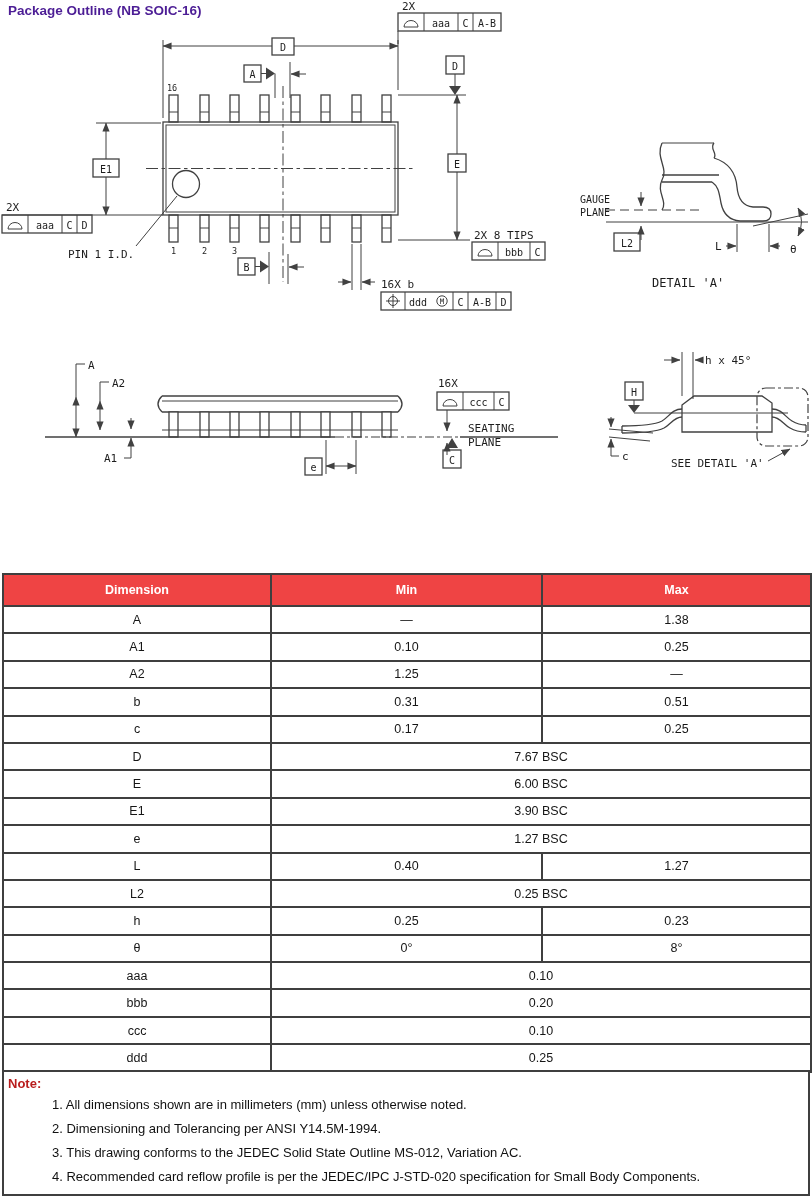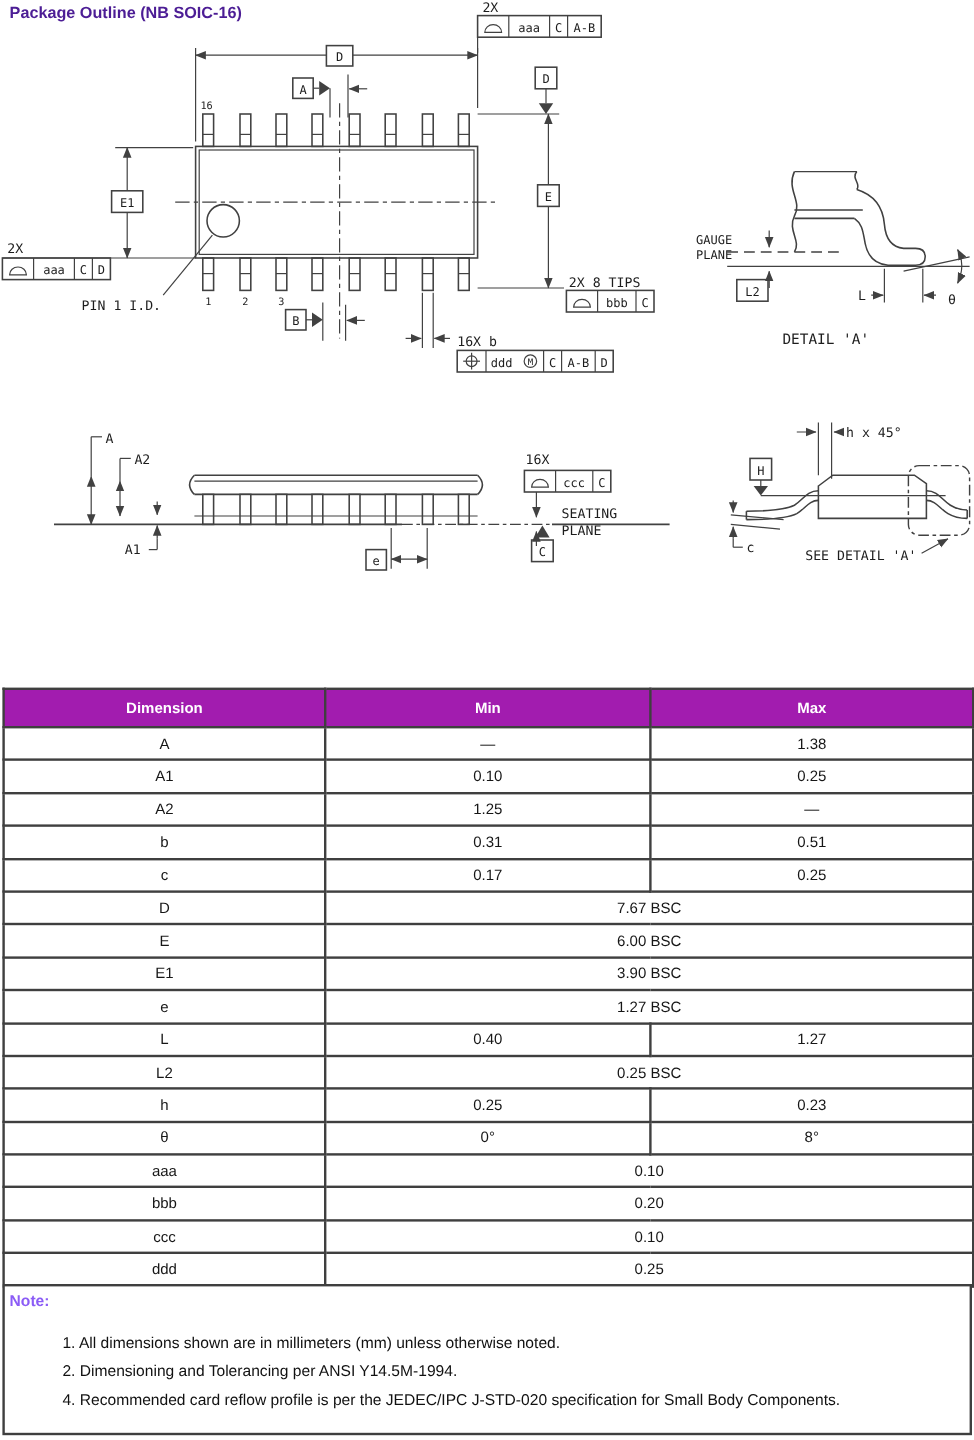--- a/index.html
+++ b/index.html
@@ -16,29 +16,29 @@
   .dashdot{stroke:#414141;stroke-width:1.2;fill:none;stroke-dasharray:9 3 3 3;}
   .wh{fill:#fff;stroke:#414141;stroke-width:1.3;}
   .solid{fill:#414141;stroke:none;}
   .lbl{font-family:"DejaVu Sans Mono", monospace;font-size:11px;fill:#1d1d1d;}
   .lbl10{font-family:"DejaVu Sans Mono", monospace;font-size:10px;fill:#1d1d1d;}
   .sm{font-family:"DejaVu Sans Mono", monospace;font-size:8.5px;fill:#1d1d1d;}
   .mid{text-anchor:middle;}
 
   
   table.dim-table{position:absolute;left:2px;top:573px;width:808px;border-collapse:collapse;table-layout:fixed;}
-  table.dim-table th{background:#a21caf;color:#fff;font-size:12.5px;font-weight:bold;
+  table.dim-table th{background:#ef4444;color:#fff;font-size:12.5px;font-weight:bold;
        height:28px;border:2px solid #3f3f3f;text-align:center;}
   table.dim-table td{font-size:12.5px;color:#161616;height:25.4px;border:2px solid #3f3f3f;
        text-align:center;padding:0;}
 
   
   .notes-box{position:absolute;left:2px;top:1070px;width:808px;height:126px;
        border:2px solid #3f3f3f;box-sizing:border-box;background:#fff;}
-  .note-title{font-size:13px;font-weight:bold;color:#8b5cf6;margin:4px 0 16px 4px;}
+  .note-title{font-size:13px;font-weight:bold;color:#b91c1c;margin:4px 0 2px 4px;}
   .note-item{font-size:13px;color:#111;margin-left:48px;line-height:24px;}
 </style>
 </head>
 <body>
 
 <div class="page-title">Package Outline (NB SOIC-16)</div>
 
 <svg class="drawing" width="812" height="565" viewBox="0 0 812 565">
   <defs>
     <marker id="ar" viewBox="0 0 10 10" refX="9.5" refY="5" markerWidth="9" markerHeight="9" orient="auto-start-reverse">
@@ -444,14 +444,15 @@
         <td>ddd</td>
         <td colspan="2">0.25</td>
       </tr>
     </tbody>
 </table>
 
 <div class="notes-box">
   <div class="note-title">Note:</div>
   <div class="note-item">1. All dimensions shown are in millimeters (mm) unless otherwise noted.</div>
   <div class="note-item">2. Dimensioning and Tolerancing per ANSI Y14.5M-1994.</div>
+  <div class="note-item">3. This drawing conforms to the JEDEC Solid State Outline MS-012, Variation AC.</div>
   <div class="note-item">4. Recommended card reflow profile is per the JEDEC/IPC J-STD-020 specification for Small Body Components.</div>
 </div>
 
 </body></html>

